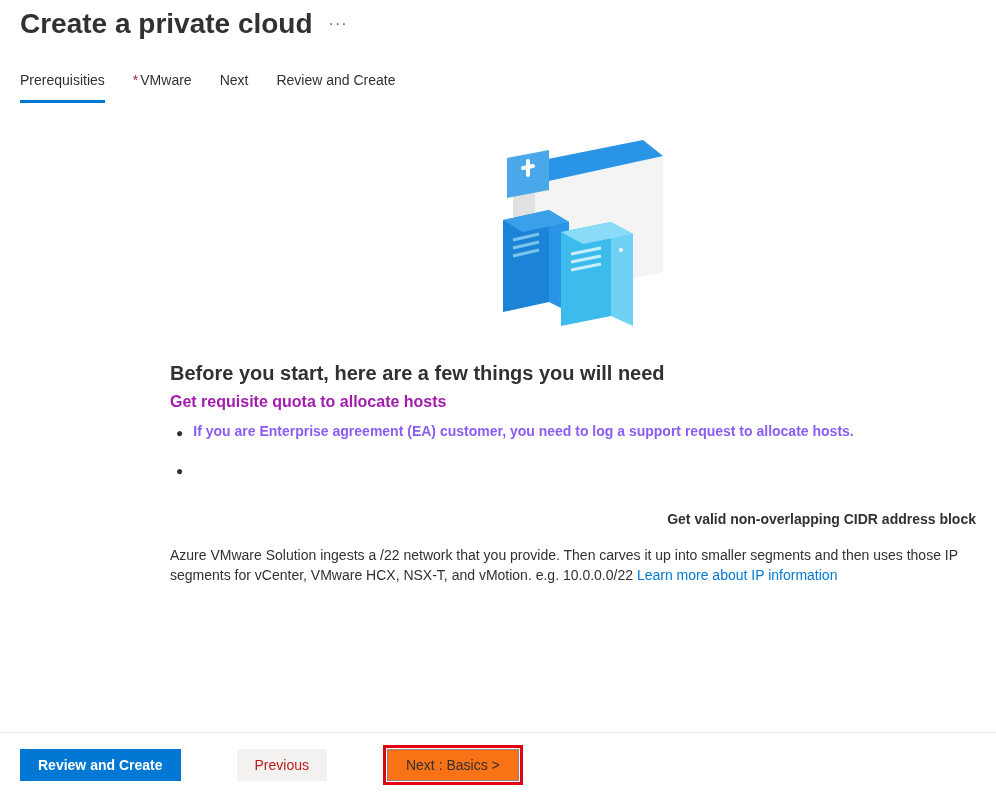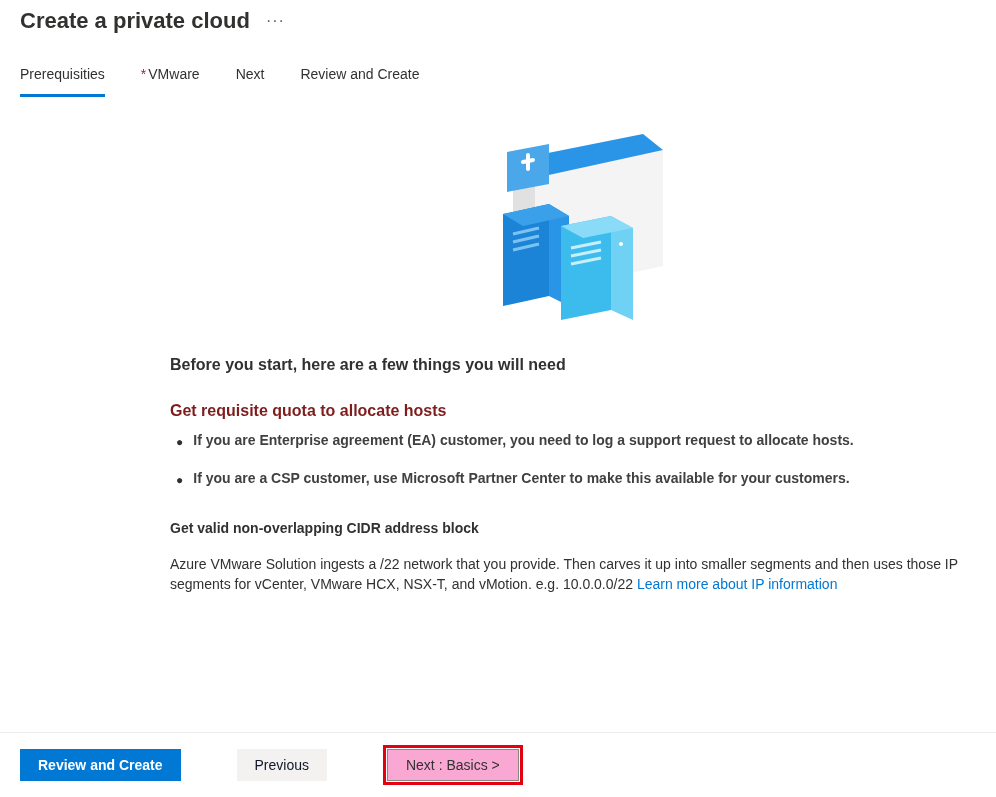--- a/index.html
+++ b/index.html
@@ -13,33 +13,33 @@
       overflow: hidden;
       position: relative;
     }
     .header {
       padding: 8px 20px 0 20px;
       display: flex;
       align-items: center;
       gap: 16px;
     }
     .page-title {
-      font-size: 22px;
+      font-size: 28px;
       font-weight: 600;
       color: #323130;
     }
     .more-icon {
       color: #605e5c;
       cursor: pointer;
       font-size: 16px;
       letter-spacing: 1px;
     }
     .tabs {
       display: flex;
-      gap: 36px;
+      gap: 28px;
       padding: 32px 20px 0 20px;
       border-bottom: 1px solid #ffffff;
     }
     .tab {
       padding-bottom: 12px;
       cursor: pointer;
       color: #323130;
       font-size: 14px;
       border-bottom: 2px solid transparent;
       display: inline-flex;
@@ -56,62 +56,63 @@
     }
     .content {
       padding: 0 20px 0 170px;
     }
     .illustration {
       width: 220px;
       margin: 28px auto 30px auto;
       display: block;
     }
     .section-heading {
-      font-size: 16px;
-      font-weight: 600;
-      margin-bottom: 28px;
+      font-size: 20px;
+      font-weight: 600;
+      margin-bottom: 8px;
       color: #323130;
     }
     .sub-heading {
       font-size: 16px;
       font-weight: 600;
       margin-bottom: 12px;
-      color: #7f1d1d;
+      color: #a21caf;
     }
     .bullet-block {
       margin-bottom: 18px;
     }
     .bullet-line {
       display: flex;
       align-items: flex-start;
       gap: 10px;
       margin-bottom: 2px;
     }
     .bullet {
       font-size: 12px;
       line-height: 20px;
       margin-left: 6px;
     }
     .bold-text {
       font-weight: 700;
-      color: #404040;
+      color: #8b5cf6;
     }
     .link {
       color: #0078d4;
       text-decoration: none;
       cursor: pointer;
     }
     .para {
       line-height: 1.45;
       color: #323130;
     }
     .cidr-heading {
       font-weight: 700;
       margin-top: 30px;
       margin-bottom: 18px;
+      text-align: right;
     }
     .footer {
       position: absolute;
       left: 0;
       right: 0;
       bottom: 0;
       border-top: 1px solid #edebe9;
       padding: 12px 20px;
       display: flex;
       align-items: center;
@@ -129,30 +130,30 @@
       align-items: center;
       justify-content: center;
     }
     .btn-primary {
       background: #0078d4;
       color: #ffffff;
       font-weight: 600;
     }
     .btn-disabled {
       background: #f3f2f1;
-      color: #0f172a;
+      color: #b91c1c;
       cursor: not-allowed;
     }
     .next-wrap {
       border: 3px solid #e3000f;
       padding: 1px;
       display: inline-block;
     }
     .btn-next {
-      background: #f9a8d4;
+      background: #f97316;
       border: 1px solid #8a8886;
       color: #323130;
       min-width: 120px;
     }
   </style>
 </head>
 <body>
 
 <div class="header">
   <h1 class="page-title">Create a private cloud</h1>
@@ -208,21 +209,20 @@
   <div class="bullet-block">
     <div class="bullet-line">
       <span class="bullet">●</span>
       <span class="bold-text">If you are Enterprise agreement (EA) customer, you need to log a support request to allocate hosts.</span>
     </div>
   </div>
 
   <div class="bullet-block">
     <div class="bullet-line">
       <span class="bullet">●</span>
-      <span class="bold-text">If you are a CSP customer, use Microsoft Partner Center to make this available for your customers.</span>
     </div>
   </div>
 
   <div class="cidr-heading">Get valid non-overlapping CIDR address block</div>
   <div class="para">
     <span>Azure VMware Solution ingests a /22 network that you provide. Then carves it up into smaller segments and then uses those IP segments for vCenter, VMware HCX, NSX-T, and vMotion. e.g. 10.0.0.0/22 </span><a class="link">Learn more about IP information</a>
   </div>
 </div>
 
 <div class="footer">

